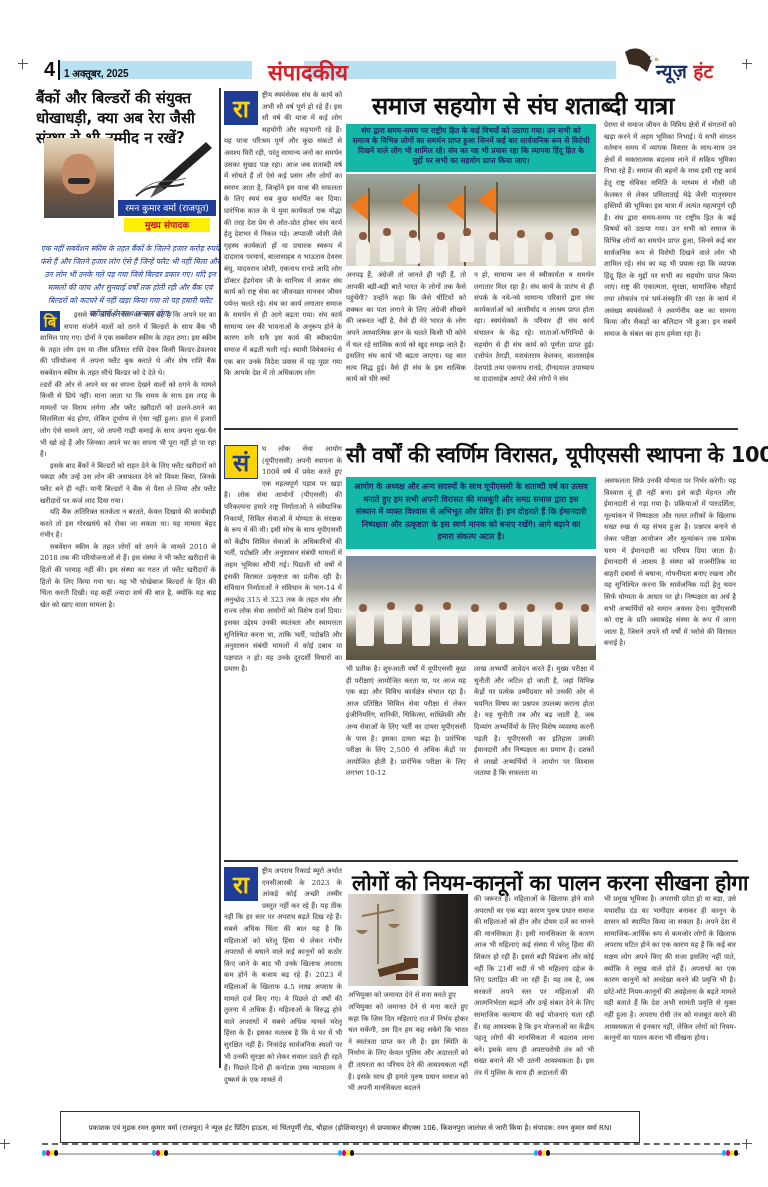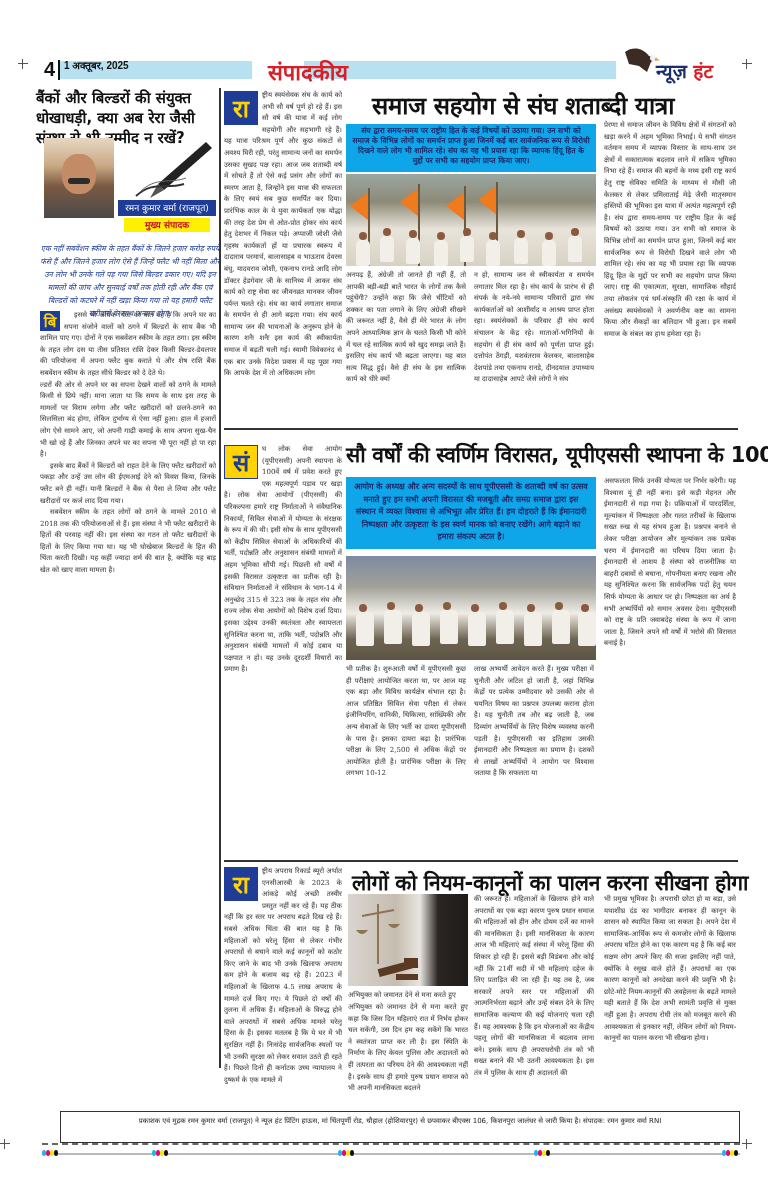--- a/index.html
+++ b/index.html
@@ -8,21 +8,21 @@
 
   .reg-mark { position: absolute; width: 10px; height: 10px; }
   .reg-mark::before { content: ""; position: absolute; left: 4px; top: 0; width: 1px; height: 10px; background: #555; }
   .reg-mark::after { content: ""; position: absolute; left: 0; top: 4px; width: 10px; height: 1px; background: #555; }
 
   
   .masthead { position: absolute; left: 36px; top: 58px; width: 700px; height: 24px; }
   .mast-bar { position: absolute; top: 3px; height: 18px; background: #b7e0f0; }
   .page-num { position: absolute; left: 8px; top: 0px; font: bold 20px "Liberation Sans", sans-serif; color: #111; }
   .page-sep { position: absolute; left: 22px; top: 2px; width: 2px; height: 20px; background: #111; }
-  .page-date { position: absolute; left: 28px; top: 0; font: bold 10px "Liberation Sans", sans-serif; color: #111; }
+  .page-date { position: absolute; left: 28px; top: 8px; font: bold 10px "Liberation Sans", sans-serif; color: #111; }
   .section-title { position: absolute; left: 232px; top: -2px; font: bold 22px "DejaVu Sans", sans-serif; color: #d81f26; }
   .brand { position: absolute; left: 620px; top: 0px; font: bold 19px "DejaVu Sans", sans-serif; color: #1a2e6b; }
   .brand .hunt { color: #d81f26; }
   .eagle { position: absolute; left: 585px; top: -14px; width: 40px; height: 34px; }
 
   
   .lcol { position: absolute; left: 36px; top: 88px; width: 180px; }
   .lhead { font: bold 15px "DejaVu Sans", sans-serif; line-height: 20px; color: #111; }
   .col-rule { position: absolute; width: 2px; background: #333; }
   .author-box { position: absolute; left: 44px; top: 138px; width: 172px; height: 100px; }
@@ -35,32 +35,32 @@
   .blurb { position: absolute; left: 40px; top: 242px; width: 180px; font: italic 7.5px "DejaVu Sans", sans-serif; color: #1f3d96; text-align: center; line-height: 13px; }
 
   .body-text { font: 7px "DejaVu Serif", serif; line-height: 11.6px; color: #333; text-align: justify; }
   .dropcap { float: left; width: 20px; height: 20px; margin: 1px 4px 0 0; background: #1f3d96; color: #ffd400; font: bold 15px "DejaVu Sans", sans-serif; text-align: center; line-height: 20px; border: 1px solid #1f3d96; }
   .dropcap.yellow { background: #ffd400; color: #1f3d96; }
   .dropcap.big { width: 34px; height: 34px; line-height: 34px; font-size: 24px; }
 
   .block { position: absolute; overflow: hidden; }
 
   .headline { position: absolute; font: bold 24px "DejaVu Sans", sans-serif; color: #111; white-space: nowrap; letter-spacing: -0.3px; }
-  .callout { position: absolute; background: #0ea5e9; color: #1f2a6b; font: bold 8px "DejaVu Sans", sans-serif; line-height: 13px; text-align: center; padding: 4px 8px; }
+  .callout { position: absolute; background: #14b8a6; color: #1f2a6b; font: bold 8px "DejaVu Sans", sans-serif; line-height: 13px; text-align: center; padding: 4px 8px; }
   .photo-rss { position: absolute; background: linear-gradient(180deg,#9aa7a0 0%,#8d8a78 30%,#e9e4da 60%,#d8d2c4 100%); overflow: hidden; }
   .flag { position: absolute; width: 0; height: 0; border-left: 18px solid #f07a1e; border-top: 14px solid transparent; border-bottom: 14px solid transparent; }
   .pole { position: absolute; width: 2px; background: #6a5a40; }
   .person { position: absolute; width: 14px; height: 26px; background: #f2efe8; border-radius: 5px 5px 2px 2px; }
   .person::before { content:""; position:absolute; left:3px; top:-8px; width:8px; height:8px; border-radius:50%; background:#8a5a3e; }
   .photo-upsc { position: absolute; background: linear-gradient(180deg,#7d8aa0 0%,#a2a29a 30%,#efece6 55%,#6e6452 80%,#5c5444 100%); overflow: hidden; }
   .photo-law { position: absolute; background: linear-gradient(90deg,#d9d5d0 0%,#c6bdb0 40%,#e8e4df 60%,#2a2522 75%,#1f1b19 100%); overflow: hidden; }
   .caption { position: absolute; font: 7px "DejaVu Serif", serif; color: #333; }
   .hrule { position: absolute; height: 2px; background: #333; }
 
-  .imprint { position: absolute; left: 60px; top: 1111px; width: 680px; height: 32px; border: 1px solid #333; font: 7px "DejaVu Sans", sans-serif; color: #222; text-align: center; line-height: 12px; padding: 3px 6px; }
+  .imprint { position: absolute; left: 60px; top: 1111px; width: 580px; height: 32px; border: 1px solid #333; font: 7px "DejaVu Sans", sans-serif; color: #222; text-align: center; line-height: 12px; padding: 10px 6px; }
   .dash-line { position: absolute; left: 42px; top: 1143px; width: 698px; height: 0; border-top: 2px dashed #666; }
   .cmyk-line { position: absolute; left: 42px; top: 1153px; width: 698px; height: 2px; background: #b9b9b9; }
   .cmyk { position: absolute; top: 1150px; display: flex; gap: 0; }
   .cmyk span { display: inline-block; width: 4px; height: 6px; border-radius: 50%; }
 </style>
 </head>
 <body>
 
 <div class="reg-mark" style="left:18px;top:59px;"></div>
 <div class="reg-mark" style="left:742px;top:59px;"></div>
@@ -104,21 +104,22 @@
   <div class="author-name">रमन कुमार वर्मा (राजपूत)</div>
   <div class="author-role">मुख्य संपादक</div>
 </div>
 
 <div class="blurb">एक नहीं सबवेंशन स्कीम के तहत बैंकों के जितने हजार करोड़ रुपये फंसे हैं और जितने हजार लोग ऐसे हैं जिन्हें फ्लैट भी नहीं मिला और उन लोन भी उनके गले पड़ गया जिसे बिल्डर डकार गए। यदि इन मामलों की जांच और सुनवाई वर्षों तक होती रही और बैंक एवं बिल्डरों को कटघरे में नहीं खड़ा किया गया तो यह हमारी फ्लैट खरीदारों के साथ अन्याय होगा।</div>
 
 <div class="block body-text" style="left:40px;top:310px;width:176px;height:800px;">
   <div class="dropcap">बि</div>
   <p style="text-indent:10px">इससे भी अधिक चिंता की बात यह है कि अपने घर का सपना संजोने वालों को ठगने में बिल्डरों के साथ बैंक भी शामिल पाए गए। दोनों ने एक सबवेंशन स्कीम के तहत ठगा। इस स्कीम के तहत लोग दस या तीस प्रतिशत राशि देकर किसी बिल्डर-डेवलपर की परियोजना में अपना फ्लैट बुक कराते थे और शेष राशि बैंक सबवेंशन स्कीम के तहत सीधे बिल्डर को दे देते थे।</p>
   <p>ल्डरों की ओर से अपने घर का सपना देखने वालों को ठगने के मामले किसी से छिपे नहीं। माना जाता था कि समय के साथ इस तरह के मामलों पर विराम लगेगा और फ्लैट खरीदारों को छलने-ठगने का सिलसिला बंद होगा, लेकिन दुर्भाग्य से ऐसा नहीं हुआ। हाल में हजारों लोग ऐसे सामने आए, जो अपनी गाढ़ी कमाई के साथ अपना सुख-चैन भी खो रहे हैं और जिनका अपने घर का सपना भी पूरा नहीं हो पा रहा है।</p>
-  <p style="text-indent:10px">इसके बाद बैंकों ने बिल्डरों को राहत देने के लिए फ्लैट खरीदारों को पकड़ा और उन्हें उस लोन की ईएमआई देने को विवश किया, जिनके फ्लैट बने ही नहीं। यानी बिल्डरों ने बैंक से पैसा ले लिया और फ्लैट खरीदारों पर कर्ज लाद दिया गया।</p>
+  <p style="text-indent:10px">इसके बाद बैंकों ने बिल्डरों को राहत देने के लिए फ्लैट खरीदारों को पकड़ा और उन्हें उस लोन की असफलत देने को विवश किया, जिनके फ्लैट बने ही नहीं। यानी बिल्डरों ने बैंक से पैसा ले लिया और फ्लैट खरीदारों पर कर्ज लाद दिया गया।</p>
+  <p style="text-indent:10px">यदि बैंक अतिरिक्त सतर्कता न बरतते, केवल दिखावे की कार्यवाही करते तो इस गोरखधंधे को रोका जा सकता था। यह मामला बेहद गंभीर है।</p>
   <p style="text-indent:10px">सबवेंशन स्कीम के तहत लोगों को ठगने के मामले 2010 से 2018 तक की परियोजनाओं से हैं। इस संस्था ने भी फ्लैट खरीदारों के हितों की परवाह नहीं की। इस संस्था का गठन तो फ्लैट खरीदारों के हितों के लिए किया गया था। यह भी धोखेबाज बिल्डरों के हित की चिंता करती दिखी। यह कहीं ज्यादा शर्म की बात है, क्योंकि यह बाड़ खेत को खाए वाला मामला है।</p>
 </div>
 
 <div class="headline" style="left:372px;top:88px;">समाज सहयोग से संघ शताब्दी यात्रा</div>
 <div class="block body-text" style="left:224px;top:90px;width:118px;height:332px;">
   <div class="dropcap big">रा</div>
   <span>ष्ट्रीय स्वयंसेवक संघ के कार्य को अभी सौ वर्ष पूर्ण हो रहे हैं। इस सौ वर्ष की यात्रा में कई लोग सहयोगी और सहभागी रहे हैं। यह यात्रा परिश्रम पूर्ण और कुछ संकटों से अवश्य घिरी रही, परंतु सामान्य जनों का समर्थन उसका सुखद पक्ष रहा। आज जब शताब्दी वर्ष में सोचते हैं तो ऐसे कई प्रसंग और लोगों का स्मरण आता है, जिन्होंने इस यात्रा की सफलता के लिए स्वयं सब कुछ समर्पित कर दिया। प्रारंभिक काल के ये युवा कार्यकर्ता एक योद्धा की तरह देश प्रेम से ओत-प्रोत होकर संघ कार्य हेतु देशभर में निकल पड़े। अप्पाजी जोशी जैसे गृहस्थ कार्यकर्ता हों या प्रचारक स्वरूप में दादाराव परमार्थ, बालासाहब व भाऊराव देवरस बंधु, यादवराव जोशी, एकनाथ रानडे आदि लोग डॉक्टर हेडगेवार जी के सानिध्य में आकर संघ कार्य को राष्ट्र सेवा का जीवनव्रत मानकर जीवन पर्यन्त चलते रहे। संघ का कार्य लगातार समाज के समर्थन से ही आगे बढ़ता गया। संघ कार्य सामान्य जन की भावनाओं के अनुरूप होने के कारण शनैः शनैः इस कार्य की स्वीकार्यता समाज में बढ़ती चली गई। स्वामी विवेकानंद से एक बार उनके विदेश प्रवास में यह पूछा गया कि आपके देश में तो अधिकतम लोग</span>
 </div>
 <div class="callout" style="left:346px;top:124px;width:250px;height:48px;font-size:7.5px;line-height:10px;padding:2px 6px;">संघ द्वारा समय-समय पर राष्ट्रीय हित के कई विषयों को उठाया गया। उन सभी को समाज के विभिन्न लोगों का समर्थन प्राप्त हुआ जिनमें कई बार सार्वजनिक रूप से विरोधी दिखने वाले लोग भी शामिल रहे। संघ का यह भी प्रयास रहा कि व्यापक हिंदू हित के मुद्दों पर सभी का सहयोग प्राप्त किया जाए।</div>
 <div class="photo-rss" style="left:346px;top:174px;width:250px;height:92px;">

